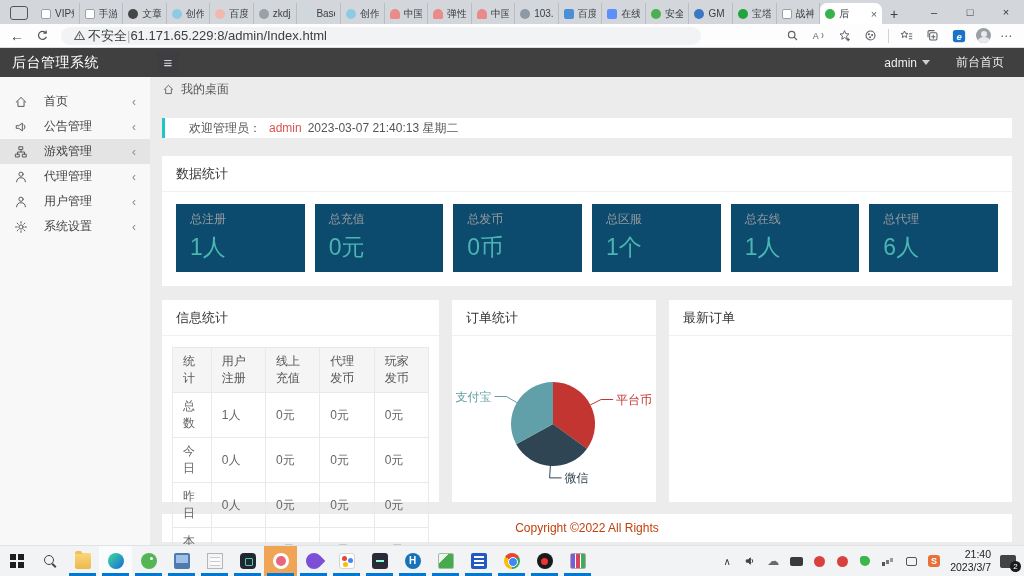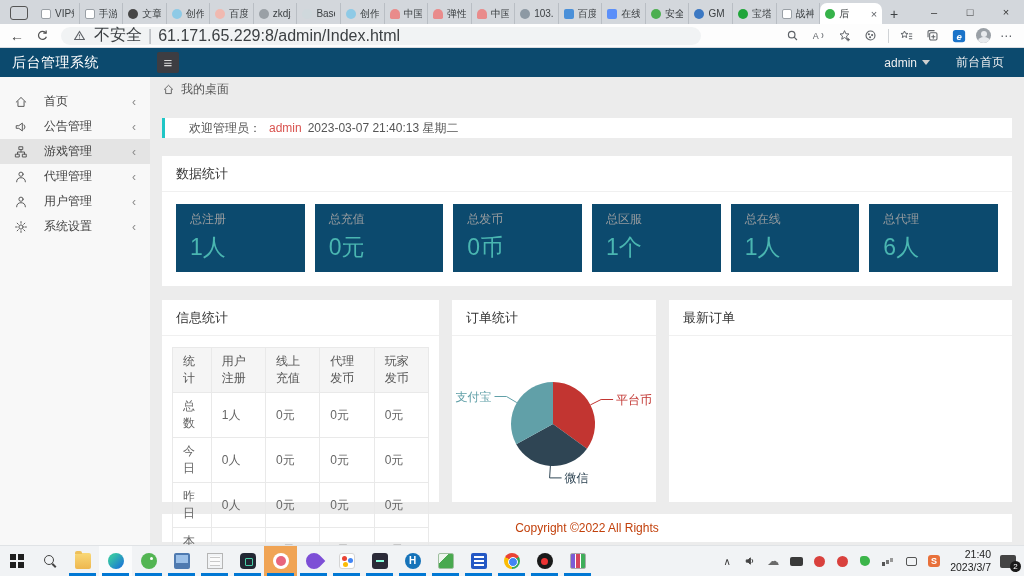--- a/index.html
+++ b/index.html
@@ -22,32 +22,32 @@
     font-size:14px;color:#3c4043;margin-bottom:0;}
   .wincontrols{margin-left:auto;display:flex;height:24px;}
   .wincontrols span{width:36px;display:flex;align-items:center;justify-content:center;
     font-size:11px;color:#333;}
 
   
   .toolbar{height:24px;background:#fdfdfd;border-bottom:1px solid #dadce0;display:flex;
     align-items:center;padding:0 10px;gap:10px;}
   .navglyph{color:#444;font-size:14px;line-height:1;}
   .addr{flex:0 1 640px;height:18px;border-radius:9px;background:#f1f3f4;display:flex;
-    align-items:center;padding:0 10px;gap:6px;color:#3c4043;font-size:16px;}
+    align-items:center;padding:0 10px;color:#3c4043;font-size:13px;}
   .addr .sep{color:#b0b4b8;}
   .tb-right{margin-left:auto;display:flex;align-items:center;gap:9px;}
   .tbi{width:17px;height:17px;display:inline-flex;align-items:center;justify-content:center;color:#5f6368;}
   .vdiv{width:1px;height:14px;background:#d0d3d6;}
   .avatar{width:15px;height:15px;border-radius:50%;background:#9aa0a6;position:relative;overflow:hidden;}
   .avatar::before{content:'';position:absolute;left:4.5px;top:2.5px;width:6px;height:6px;border-radius:50%;background:#e8eaed;}
   .avatar::after{content:'';position:absolute;left:1.5px;top:9px;width:12px;height:8px;border-radius:50%;background:#e8eaed;}
   .dots{letter-spacing:2px;color:#5f6368;font-size:12px;}
 
   
-  .adm-header{height:29px;background:#0c4a6e;display:flex;align-items:center;color:#fff;justify-content:flex-end;}
+  .adm-header{height:29px;background:#404040;display:flex;align-items:center;color:#fff;justify-content:flex-end;}
   .brand{width:150px;padding-left:12px;font-size:14px;letter-spacing:.5px;}
   .burger{width:22px;height:21px;background:#3d3d42;border-radius:2px;margin-left:7px;
     display:flex;align-items:center;justify-content:center;color:#d8d8d8;}
   .burger::before{content:'\2261';font-size:15px;line-height:1;}
   .adm-right{margin-left:auto;display:flex;align-items:center;gap:26px;padding-right:20px;font-size:12px;color:#efefef;}
   .adm-user{display:flex;align-items:center;gap:5px;}
   .caret{width:0;height:0;border-left:4px solid transparent;border-right:4px solid transparent;border-top:5px solid #cfcfcf;}
 
   
   .workspace{display:flex;height:468px;}

